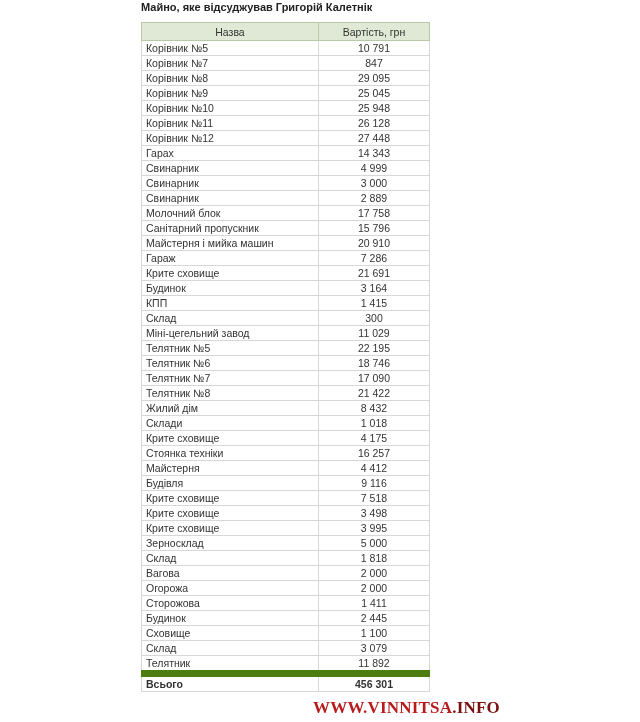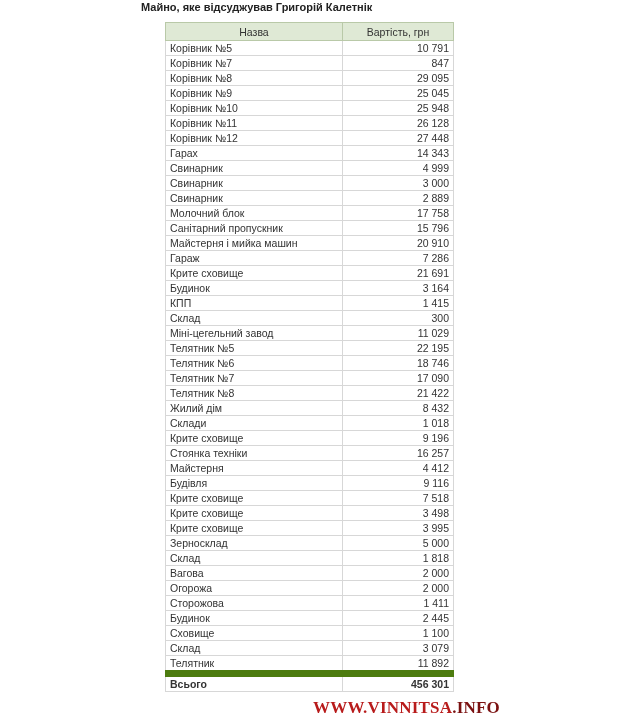--- a/index.html
+++ b/index.html
@@ -33,21 +33,20 @@
   .table-wrap {
     position: absolute;
     left: 141px;
     top: 22px;
     width: 288px;
   }
   table.assets {
     border-collapse: collapse;
     width: 288px;
     table-layout: fixed;
-    margin-left: 24px;
   }
   table.assets th {
     background: #dfe9d5;
     border: 1px solid #b9c9a8;
     font-size: 10.5px;
     font-weight: normal;
     color: #333333;
     height: 17px;
     padding: 0;
     text-align: center;
@@ -60,21 +59,21 @@
     font-size: 10.5px;
     color: #333333;
     vertical-align: middle;
     white-space: nowrap;
     overflow: hidden;
   }
   table.assets td.name {
     text-align: left;
   }
   table.assets td.value {
-    text-align: right;
+    text-align: center;
   }
   table.assets tr.total td {
     font-weight: bold;
     background: #ffffff;
     border-top: 7px solid #4d7c0f;
   }
   col.c-name { width: 177px; }
   col.c-value { width: 111px; }
 
   .watermark {
@@ -211,21 +210,21 @@
           <tr>
             <td class="name">Жилий дім</td>
             <td class="value">8 432</td>
           </tr>
           <tr>
             <td class="name">Склади</td>
             <td class="value">1 018</td>
           </tr>
           <tr>
             <td class="name">Крите сховище</td>
-            <td class="value">9 196</td>
+            <td class="value">4 175</td>
           </tr>
           <tr>
             <td class="name">Стоянка техніки</td>
             <td class="value">16 257</td>
           </tr>
           <tr>
             <td class="name">Майстерня</td>
             <td class="value">4 412</td>
           </tr>
           <tr>

